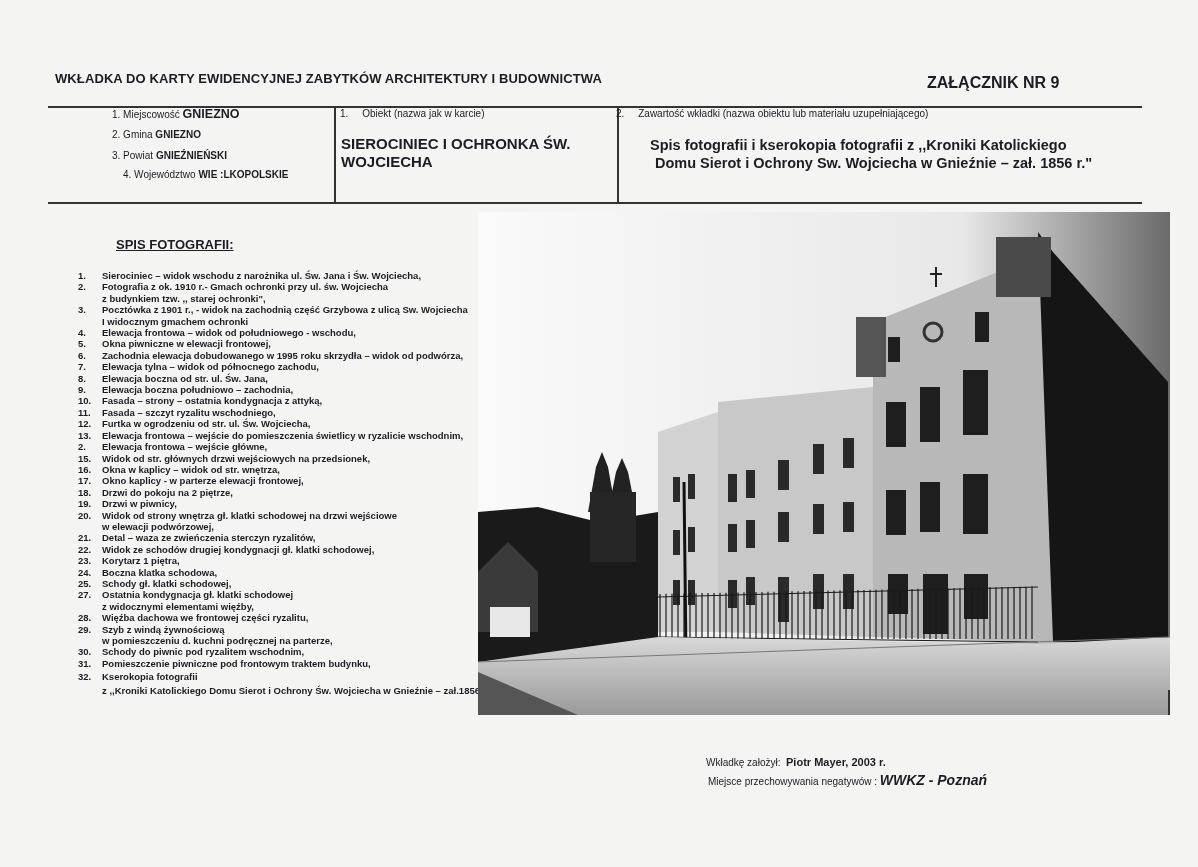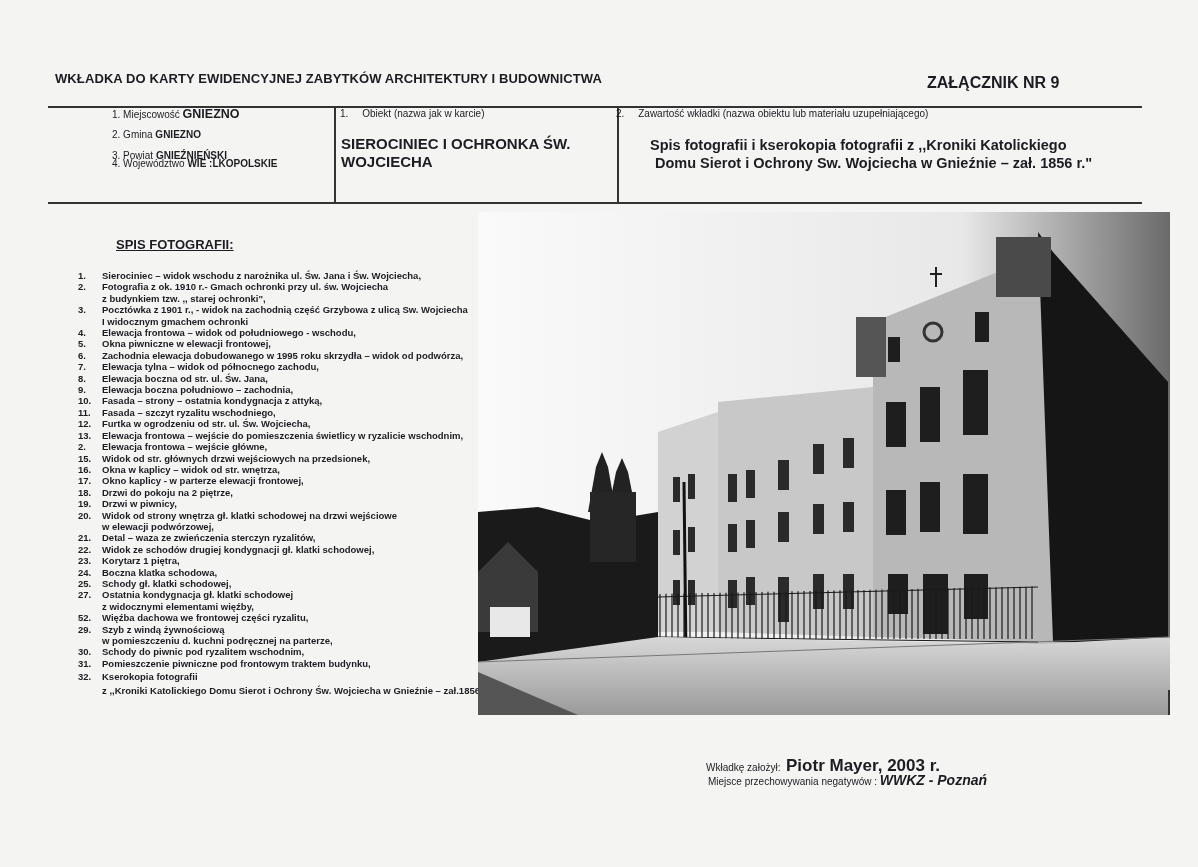--- a/index.html
+++ b/index.html
@@ -25,21 +25,21 @@
   .photo-list .row { display:flex; }
   .photo-list .num { width:24px; flex:none; }
   .photo-list .txt { flex:1; }
   .photo-list .cont { padding-left:24px; }
   .photo-list .gap { margin-top:2px; }
   .photo {
     position:absolute; left:478px; top:212px; width:692px; height:503px;
     background:#fafafa; overflow:hidden;
   }
   .footer1 { position:absolute; left:706px; top:756px; font-size:10px; }
-  .footer1 b { font-size:17px; }
+  .footer1 b { font-size:11px; }
   .footer2 { position:absolute; left:708px; top:772px; font-size:10px; }
   .footer2 b { font-size:14px;font-style:italic; }
   .dash { position:absolute; background:#333; }
 </style>
 </head>
 <body>
 
 <div class="hdr-title">WKŁADKA DO KARTY EWIDENCYJNEJ ZABYTKÓW ARCHITEKTURY I BUDOWNICTWA</div>
 <div class="hdr-annex">ZAŁĄCZNIK NR 9</div>
 
@@ -54,21 +54,21 @@
     <span class="val">GNIEZNO</span>
   </div>
   <div class="loc" style="top:129px;">
     <span class="lbl">2. Gmina</span>
     <span class="val">GNIEZNO</span>
   </div>
   <div class="loc" style="top:150px;">
     <span class="lbl">3. Powiat</span>
     <span class="val">GNIEŹNIEŃSKI</span>
   </div>
-  <div class="loc" style="top:158px;">
+  <div class="loc" style="top:169px;margin-left:11px;">
     <span class="lbl">4. Województwo</span>
     <span class="val">WIE :LKOPOLSKIE</span>
   </div>
 </div>
 
 <div class="cell-lbl" style="left:340px; top:108px; white-space:pre;">1.     Obiekt (nazwa jak w karcie)</div>
 <div class="obj-name">
   <div>SIEROCINIEC I OCHRONKA ŚW.</div>
   <div>WOJCIECHA</div>
 </div>
@@ -185,21 +185,21 @@
     <div class="row">
       <span class="num">25.</span>
       <span class="txt">Schody gł. klatki schodowej,</span>
     </div>
     <div class="row">
       <span class="num">27.</span>
       <span class="txt">Ostatnia kondygnacja gł. klatki schodowej</span>
     </div>
     <div class="cont">z widocznymi elementami więźby,</div>
     <div class="row">
-      <span class="num">52.</span>
+      <span class="num">28.</span>
       <span class="txt">Więźba dachowa we frontowej części ryzalitu,</span>
     </div>
     <div class="row">
       <span class="num">29.</span>
       <span class="txt">Szyb z windą żywnościową</span>
     </div>
     <div class="cont">w pomieszczeniu d. kuchni podręcznej na parterze,</div>
     <div class="row">
       <span class="num">30.</span>
       <span class="txt">Schody do piwnic pod ryzalitem wschodnim,</span>

